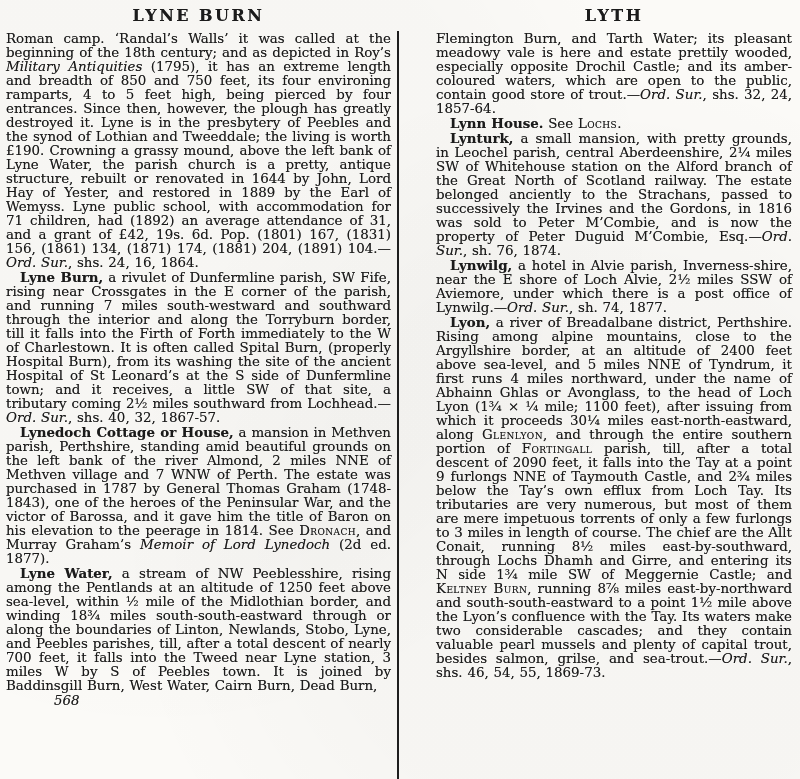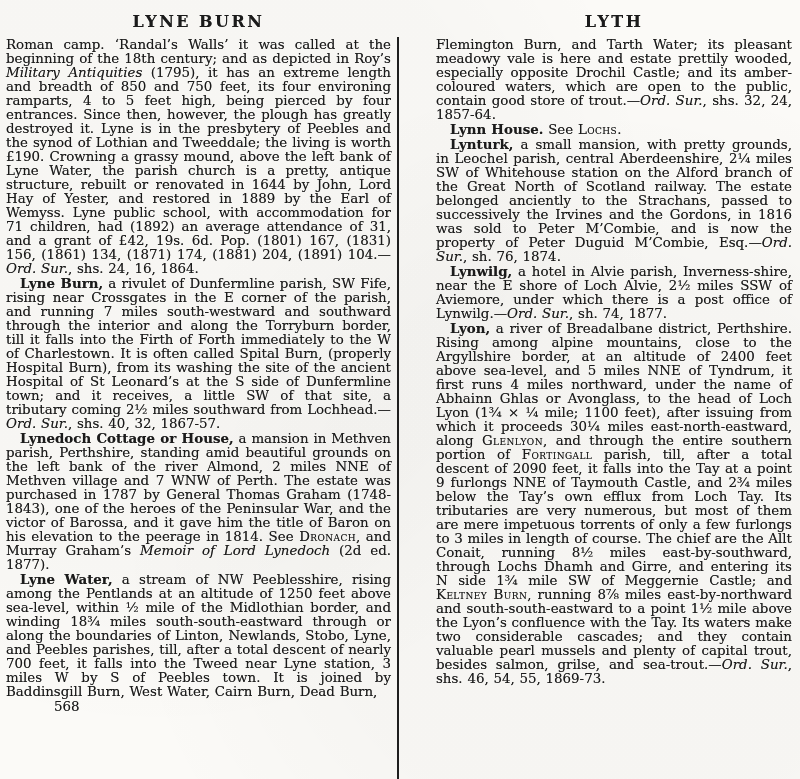--- a/index.html
+++ b/index.html
@@ -6,21 +6,21 @@
   body {
     width:800px; height:779px; overflow:hidden;
     background:#fbfaf7;
     background-image:
       radial-gradient(circle at 20% 30%, rgba(0,0,0,0.015) 0 40%, transparent 60%),
       radial-gradient(circle at 75% 70%, rgba(0,0,0,0.02) 0 35%, transparent 60%);
   }
   .page {
     box-sizing:border-box;
     width:800px; height:779px;
-    padding:10px 8px 0 6px;
+    padding:4px 8px 0 6px;
     display:flex;
     font-family:"DejaVu Serif", serif;
     color:#1b1b1b;
     text-shadow:0 0 0.35px rgba(27,27,27,0.55);
   }
   .col { box-sizing:border-box; }
   .col-left  { width:391px; padding-right:6px; }
   .col-right { flex:1; padding-left:9px;margin-left:28px; }
   .col-header {
     font-size:16px; font-weight:bold;
@@ -34,20 +34,21 @@
     text-align:justify;
     word-spacing:0.5px;
   }
   .col-body p.ind { text-indent:14px; }
   .b  { font-weight:bold; }
   .i  { font-style:italic; }
   .sc { font-variant:small-caps; letter-spacing:0.4px; }
   .page-number {
     font-size:13.4px; line-height:15.55px;
     margin-left:48px;
+    font-style:italic;
   }
   .divider {
     width:2px;
     background:linear-gradient(#1e1e1e, #1e1e1e);
     margin-top:27px;
   }
 </style>
 </head>
 <body>
 

